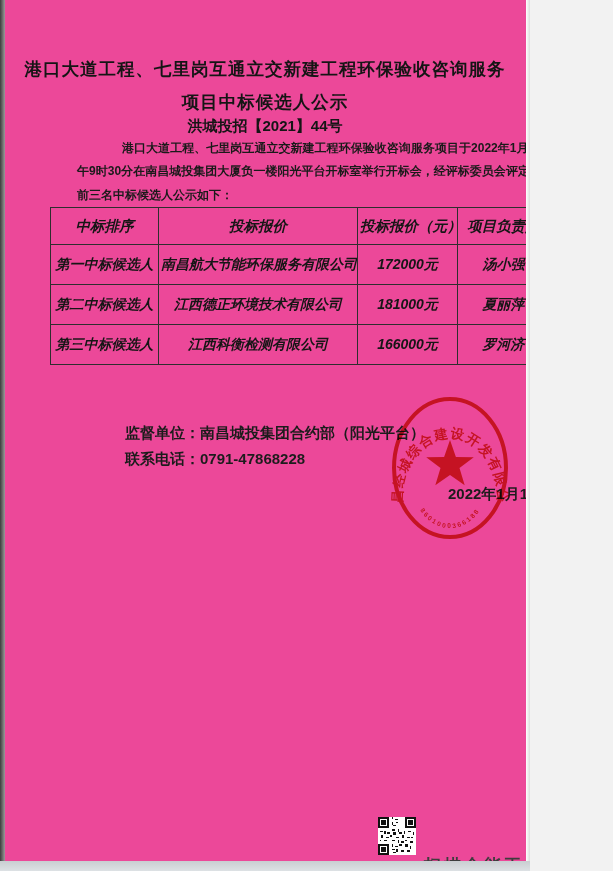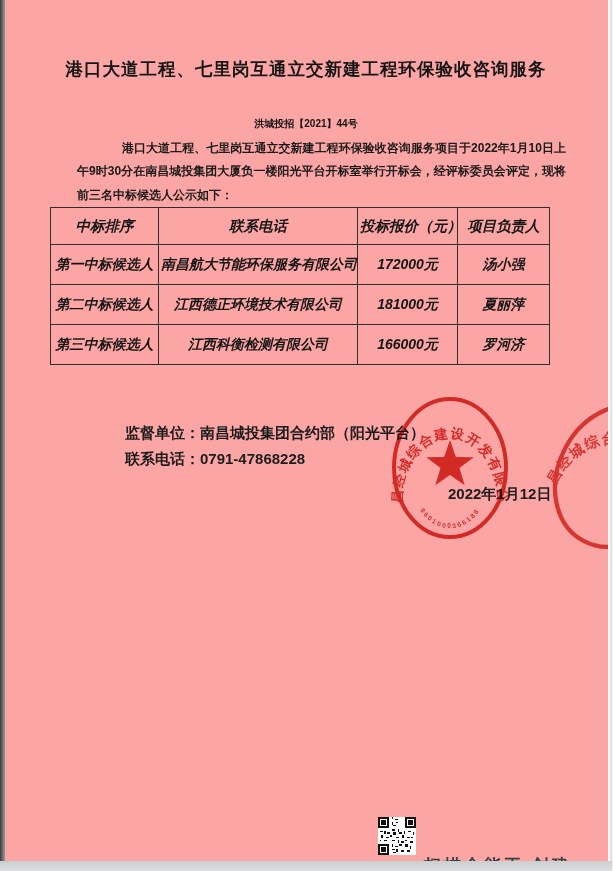--- a/index.html
+++ b/index.html
@@ -3,35 +3,35 @@
 <meta charset="utf-8">
 <style>
   html,body{margin:0;padding:0;}
   body{
     width:613px;height:871px;
     background:#f2f2f2;
     font-family:"Liberation Sans","DejaVu Sans",sans-serif;
     color:#1c1c1c;
   }
   .page{
-    position:relative;width:612px;height:871px;
-    background:#fca5a5;overflow:hidden;
+    position:relative;width:530px;height:871px;
+    background:#ec4899;overflow:hidden;
   }
   .edge-left{position:absolute;left:0;top:0;width:5px;height:862px;
     background:linear-gradient(90deg,#3c3c3c,#9a9a9a);}
   .edge-right{position:absolute;right:0;top:0;width:4px;height:862px;
     background:linear-gradient(90deg,#ffffff,#dcdcdc);}
   .edge-bottom{position:absolute;left:0;top:861px;width:613px;height:10px;
     background:linear-gradient(180deg,#c9ced1,#dde1e4);}
   .title{position:absolute;left:0;right:0;text-align:center;
     font-weight:bold;font-size:17.5px;letter-spacing:1px;color:#151515;}
   .t1{top:57px;}
   .t2{top:90px;}
   .docnum{position:absolute;left:0;right:0;top:117px;text-align:center;
-    font-weight:bold;font-size:10px;color:#151515;}
+    font-weight:bold;font-size:15px;color:#151515;}
   .bodytext{position:absolute;left:77px;top:137px;width:489px;
     font-size:12px;font-weight:600;line-height:23.3px;
     text-align:justify;text-indent:45px;color:#1a1a1a;}
   table.bid{
     position:absolute;left:50px;top:207px;width:499px;
     border-collapse:collapse;table-layout:fixed;
     font-size:14px;font-weight:600;color:#161616;
   }
   table.bid th,table.bid td{
     border:1.4px solid #2e2e2e;text-align:center;vertical-align:middle;
@@ -55,35 +55,36 @@
   .qr{position:absolute;left:378px;top:817px;width:38px;height:38px;}
   .wm-text{position:absolute;left:424px;top:854px;
     font-size:17px;letter-spacing:3px;color:#3d3d3d;font-weight:700;}
 </style>
 </head>
 <body>
 
 <div class="page">
 
   <div class="title t1">港口大道工程、七里岗互通立交新建工程环保验收咨询服务</div>
+  <div class="title t2">项目中标候选人公示</div>
   <div class="docnum">洪城投招【2021】44号</div>
 
   <div class="bodytext">港口大道工程、七里岗互通立交新建工程环保验收咨询服务项目于2022年1月10日上午9时30分在南昌城投集团大厦负一楼阳光平台开标室举行开标会，经评标委员会评定，现将前三名中标候选人公示如下：</div>
 
   <table class="bid">
     <colgroup>
         <col class="c1">
         <col class="c2">
         <col class="c3">
         <col class="c4">
       </colgroup>
     <tbody>
         <tr>
       <th>中标排序</th>
-      <th>联系电话</th>
+      <th>投标报价</th>
       <th>投标报价（元）</th>
       <th>项目负责人</th>
     </tr>
     <tr>
       <td>第一中标候选人</td>
       <td>南昌航大节能环保服务有限公司</td>
       <td>172000元</td>
       <td>汤小强</td>
     </tr>
     <tr>

